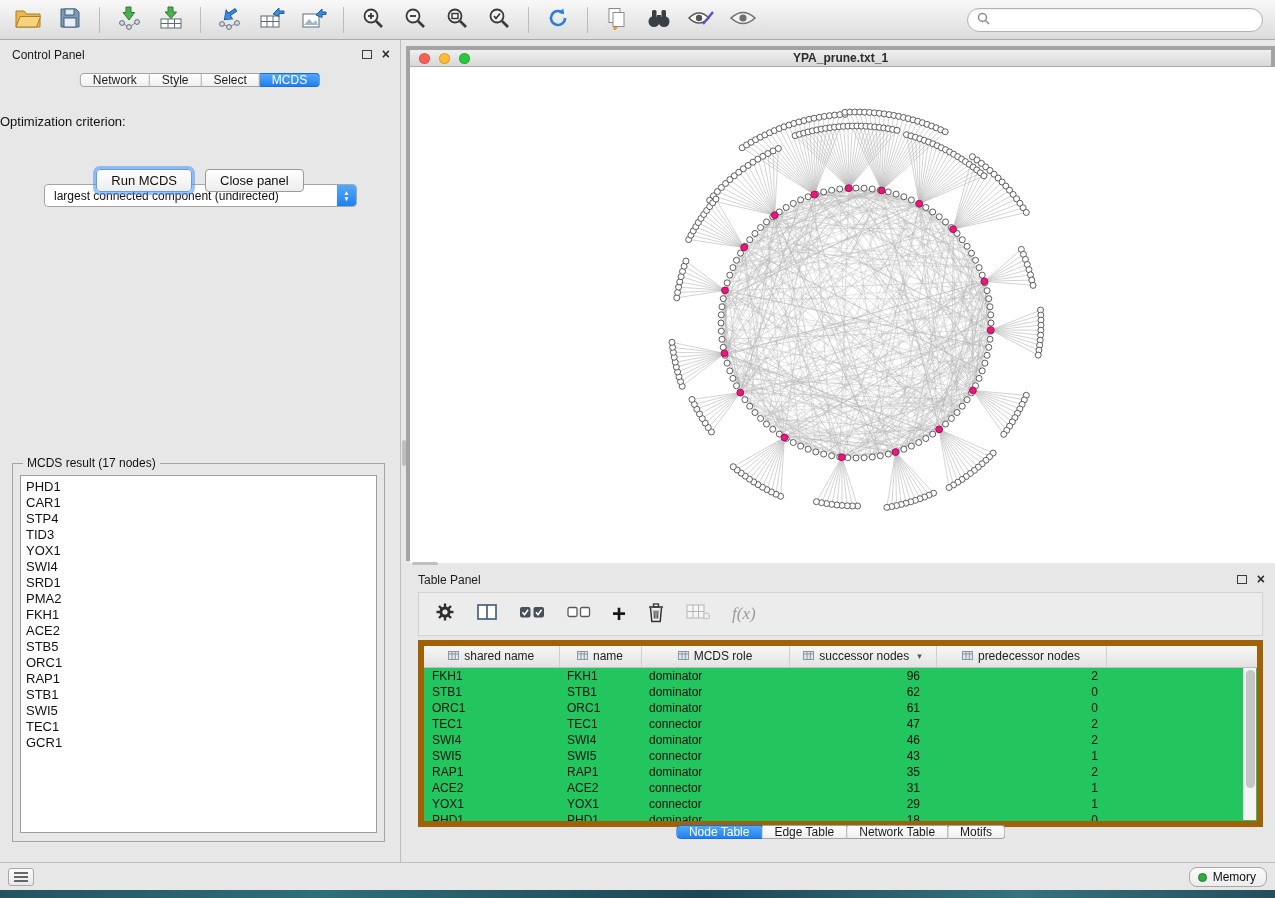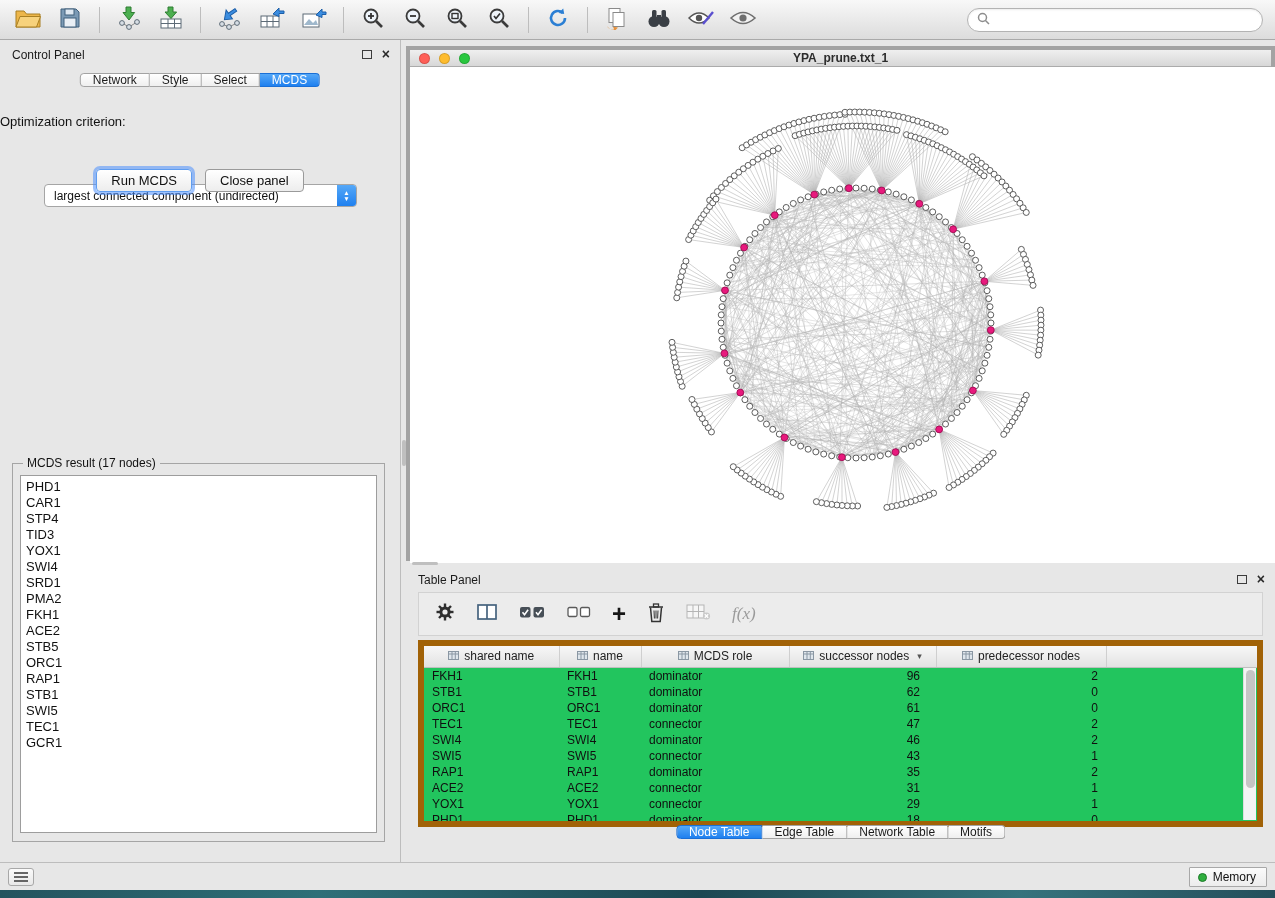--- a/index.html
+++ b/index.html
@@ -93,21 +93,21 @@
     border-left:1px solid #ddd;}
   .tp-scrollbar .thumb{position:absolute;left:1.5px;top:2px;width:9px;height:118px;background:#c5c5c5;border-radius:5px;}
   #table-panel .seg-tabs{position:absolute;top:260px;left:50%;transform:translateX(-50%);display:flex;}
 
   
   #status-bar{position:absolute;left:0;top:862px;width:100%;height:28px;background:#e7e7e7;
     border-top:1px solid #bdbdbd;}
   .list-btn{position:absolute;left:8px;top:5px;width:26px;height:18px;background:linear-gradient(#fbfbfb,#e8e8e8);
     border:1px solid #a8a8a8;border-radius:3px;display:flex;align-items:center;justify-content:center;}
   .memory-btn{position:absolute;right:8px;top:4px;height:20px;padding:0 10px 0 8px;display:flex;align-items:center;gap:6px;
-    background:linear-gradient(#fbfbfb,#ececec);border:1px solid #a8a8a8;border-radius:1px;font-size:12px;color:#111;}
+    background:linear-gradient(#fbfbfb,#ececec);border:1px solid #a8a8a8;border-radius:8px;font-size:12px;color:#111;}
   .memdot{width:9px;height:9px;border-radius:50%;background:var(--memory-green,#2fae3e);border:0.5px solid #1c7a28;}
   #desktop-strip{position:absolute;left:0;top:890px;width:100%;height:8px;
     background:linear-gradient(90deg,#23545e,#2e6f78 25%,#1c4752 55%,#35737d 80%,#244f5b);}
 </style>
 </head>
 <body>
 
 <div id="app">
 
   <div class="toolbar">

